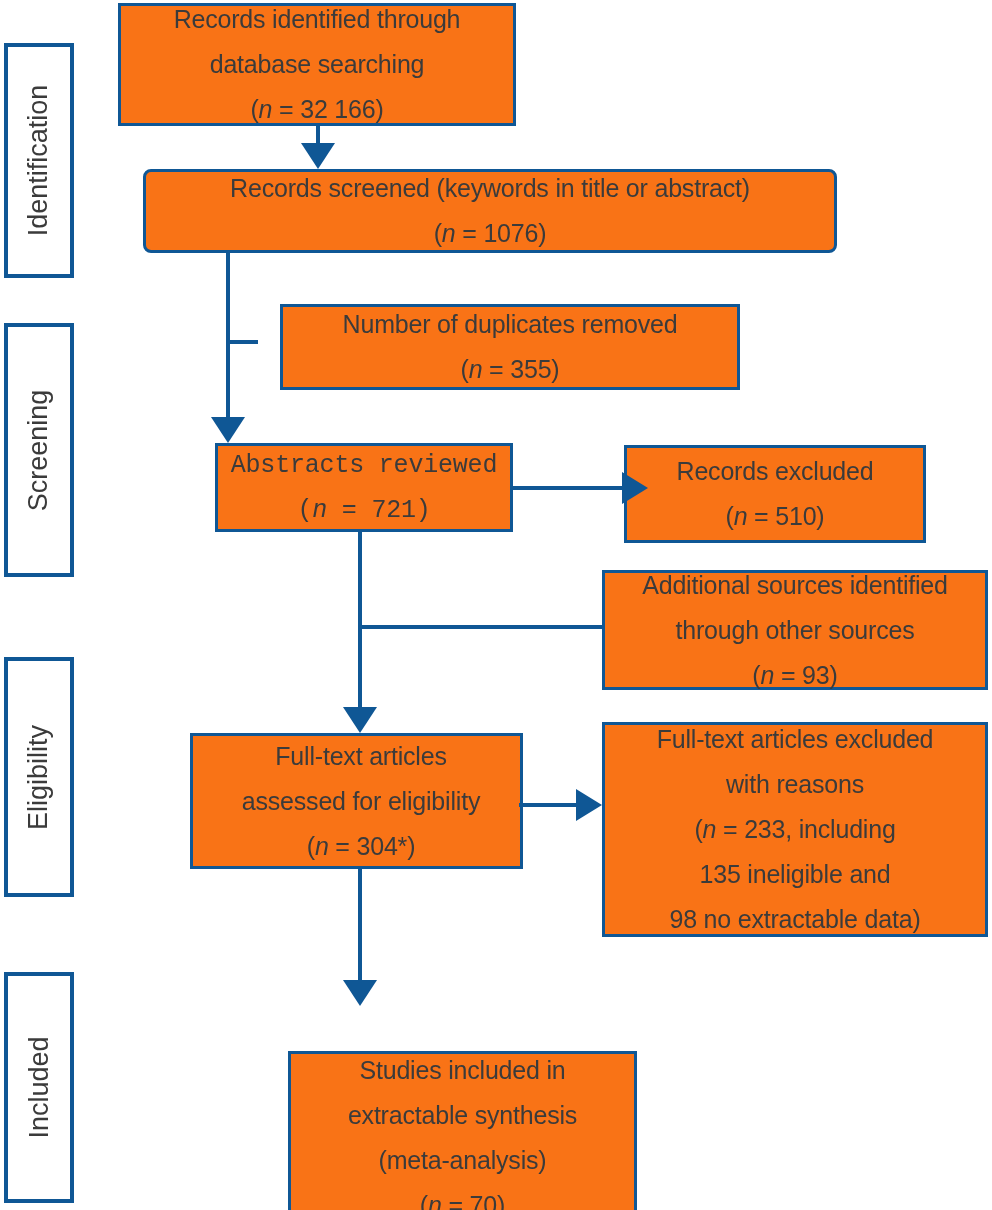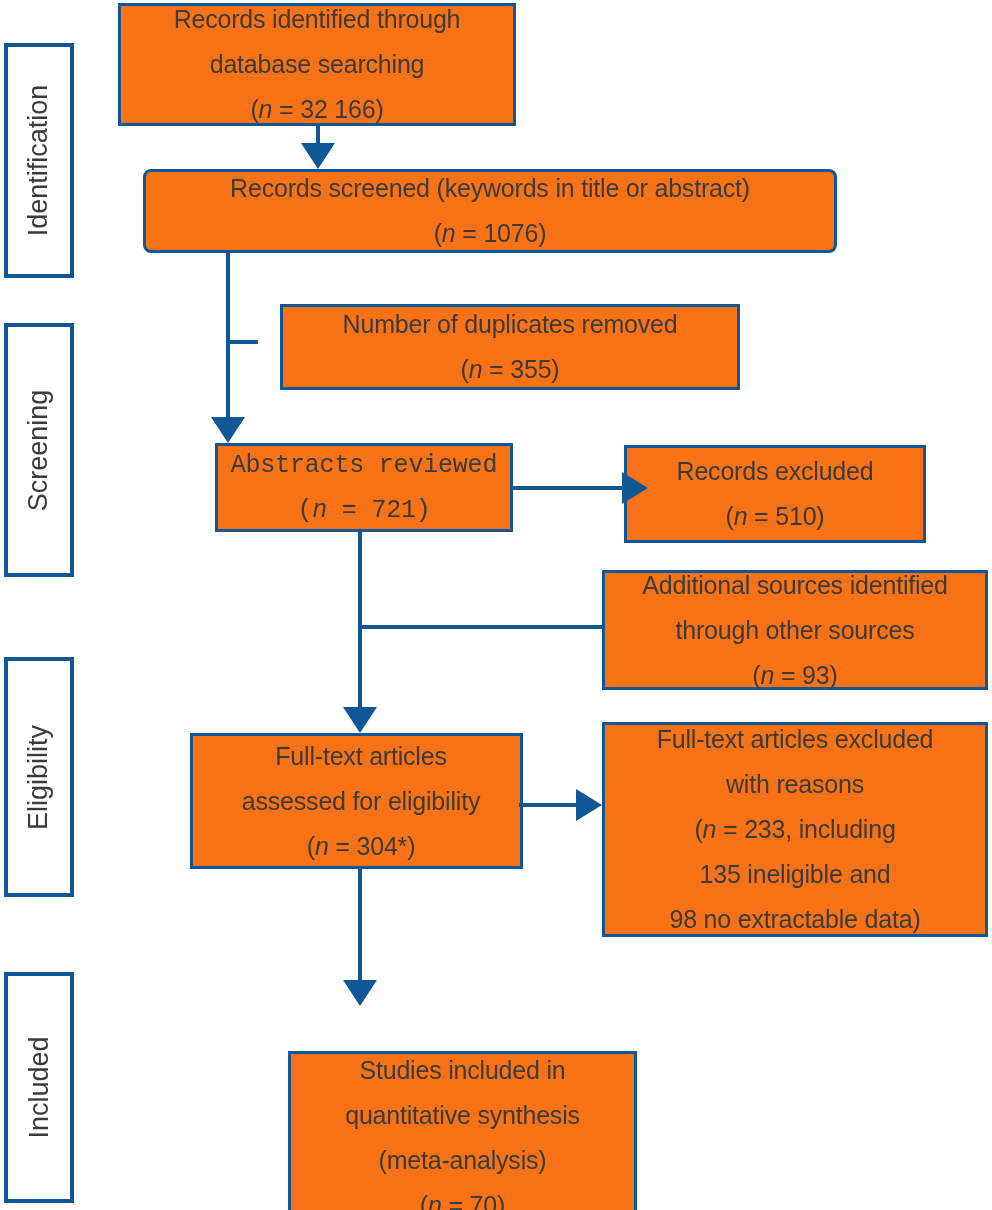--- a/index.html
+++ b/index.html
@@ -87,21 +87,21 @@
     </div>
   <div class="fbox" style="left:602px;top:722px;width:386px;height:215px;">
       <div class="line">Full-text articles excluded</div>
       <div class="line">with reasons</div>
       <div class="line"><span>(</span><i>n</i><span> = 233, including</span></div>
       <div class="line">135 ineligible and</div>
       <div class="line">98 no extractable data)</div>
     </div>
   <div class="fbox" style="left:288px;top:1006px;width:349px;height:174px;margin-top:45px;">
       <div class="line">Studies included in</div>
-      <div class="line">quantitative synthesis</div>
+      <div class="line">extractable synthesis</div>
       <div class="line">(meta-analysis)</div>
       <div class="line"><span>(</span><i>n</i><span> = 70)</span></div>
     </div>
 
   <div class="vline" style="left:316px;top:126px;height:20px;"></div>
   <div class="arrow-down" style="left:301px;top:143px;"></div>
 
   <div class="vline" style="left:226px;top:253px;height:167px;"></div>
   <div class="hline" style="left:228px;top:340px;width:30px;"></div>
   <div class="arrow-down" style="left:211px;top:417px;"></div>

